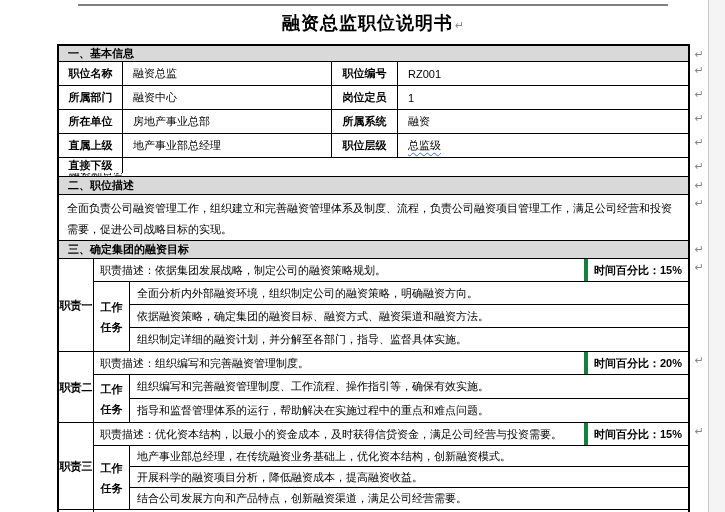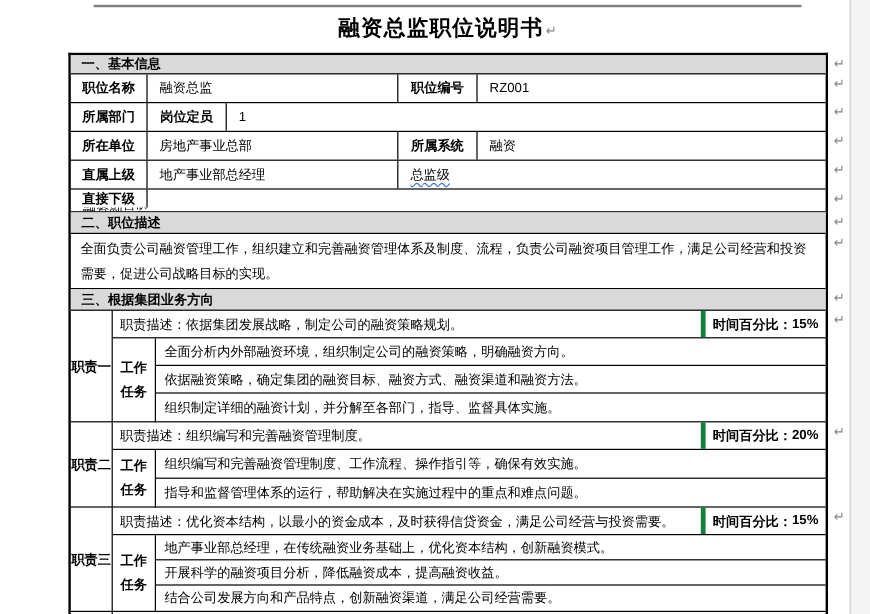--- a/index.html
+++ b/index.html
@@ -86,36 +86,38 @@
   <div class="row bi">
     <div class="cell label-cell">职位名称</div>
     <div class="cell value-cell">融资总监</div>
     <div class="cell label-cell c3">职位编号</div>
     <div class="cell value-cell grow last">RZ001</div>
     <span class="eol">↵</span>
   </div>
 
   <div class="row bi">
     <div class="cell label-cell">所属部门</div>
+    <div class="cell value-cell">融资中心</div>
     <div class="cell label-cell c3">岗位定员</div>
     <div class="cell value-cell grow last">1</div>
     <span class="eol">↵</span>
   </div>
 
   <div class="row bi">
     <div class="cell label-cell">所在单位</div>
     <div class="cell value-cell">房地产事业总部</div>
     <div class="cell label-cell c3">所属系统</div>
     <div class="cell value-cell grow last">融资</div>
     <span class="eol">↵</span>
   </div>
 
   <div class="row bi">
     <div class="cell label-cell">直属上级</div>
     <div class="cell value-cell">地产事业部总经理</div>
+    <div class="cell label-cell c3">职位层级</div>
     <div class="cell value-cell grow last">
         <span class="squiggle">总监级</span>
       </div>
     <span class="eol">↵</span>
   </div>
 
   <div class="row bi h19">
     <div class="cell label-cell">直接下级</div>
     <div class="cell value-cell grow last">融资副总监</div>
     <span class="eol">↵</span>
@@ -125,21 +127,21 @@
     <span>二、职位描述</span>
     <span class="eol">↵</span>
   </div>
 
   <div class="row desc-row">
     <div class="desc-cell">全面负责公司融资管理工作，组织建立和完善融资管理体系及制度、流程，负责公司融资项目管理工作，满足公司经营和投资需要，促进公司战略目标的实现。</div>
     <span class="eol">↵</span>
   </div>
 
   <div class="row sec-header h18">
-    <span>三、根据集团业务方向</span>
+    <span>三、确定集团的融资目标</span>
     <span class="eol">↵</span>
   </div>
 
   <div class="resp-block">
     <div class="name-col">职责一</div>
     <div class="resp-main">
       <div class="rdesc-row">
         <div class="rdesc-cell">
             <span>职责描述：</span>
             <span>依据集团发展战略，制定公司的融资策略规划。</span>

